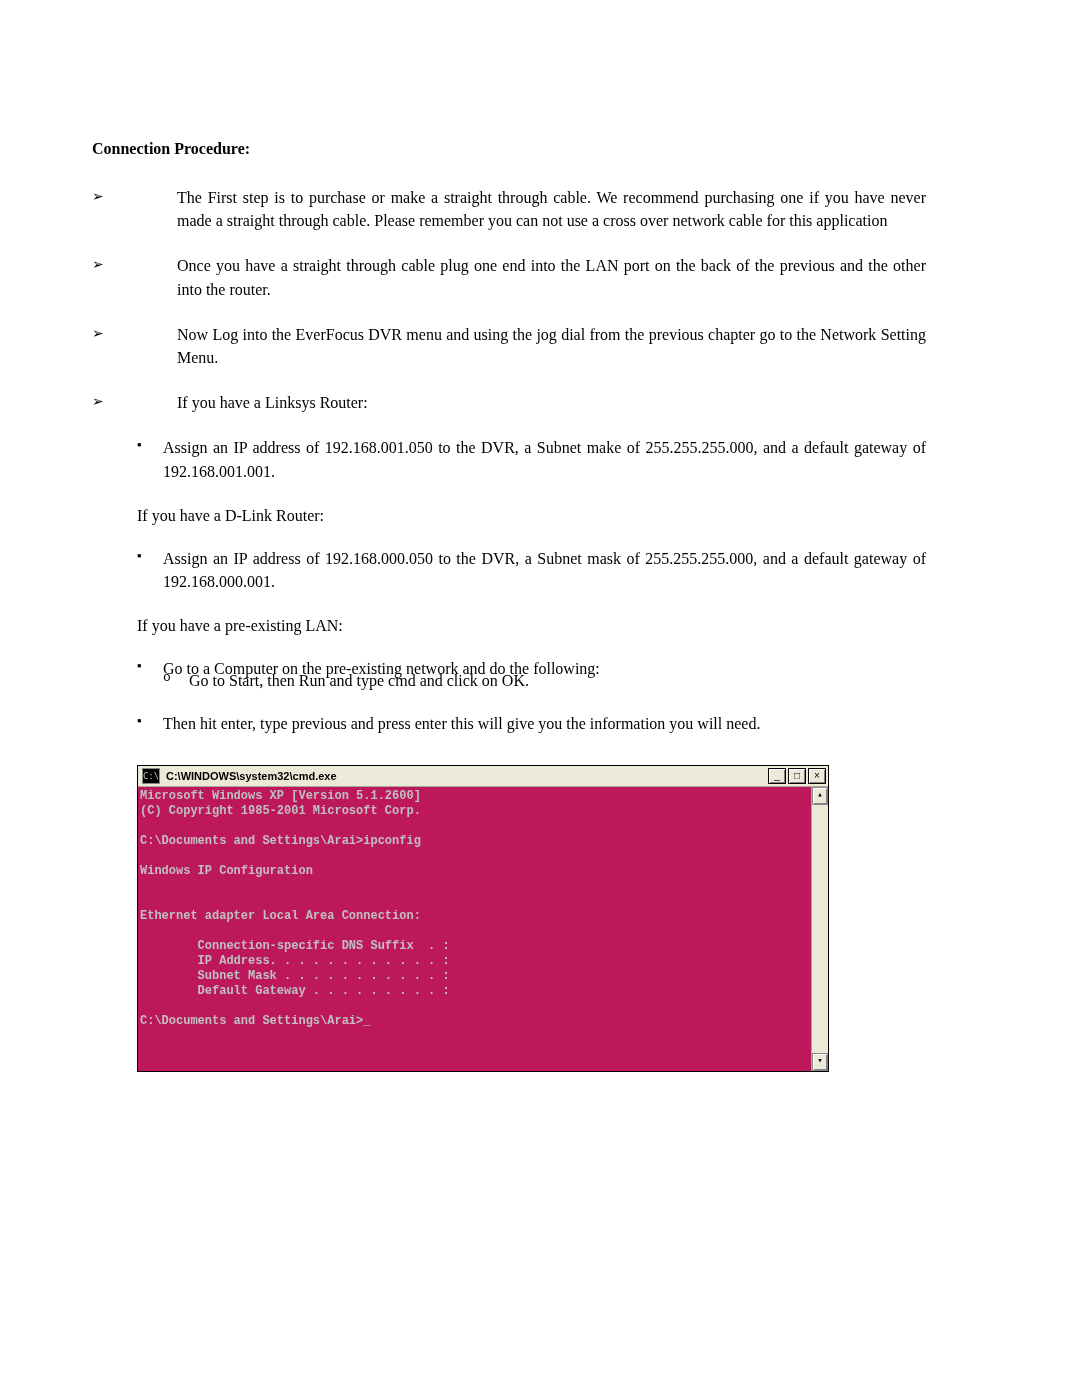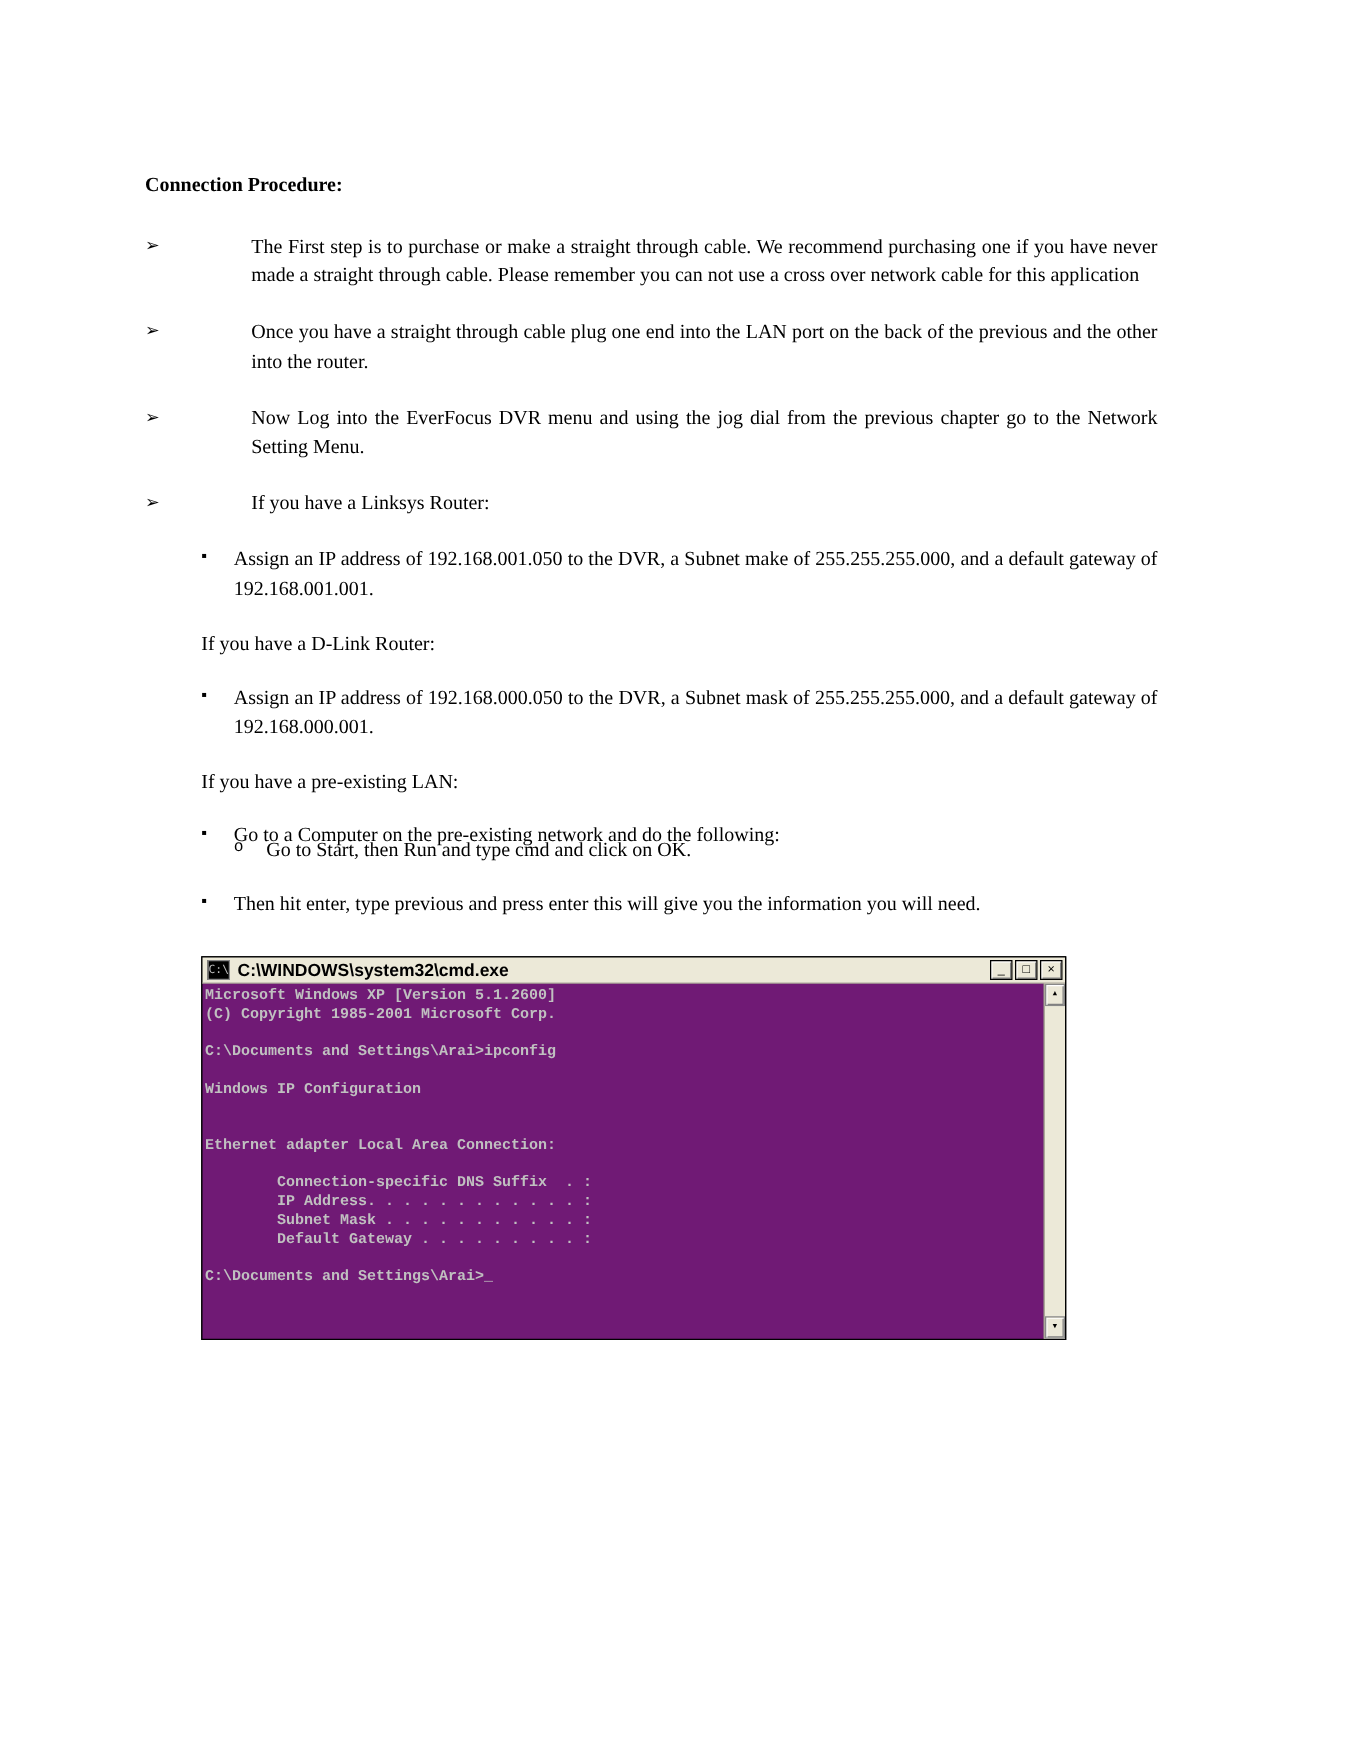--- a/index.html
+++ b/index.html
@@ -7,21 +7,21 @@
     padding: 0;
     background: #ffffff;
     font-family: "Times New Roman", Times, serif;
     font-size: 16px;
     color: #000000;
   }
   .page {
     width: 1080px;
     height: 1399px;
     box-sizing: border-box;
-    padding: 140px 154px 0 116px;
+    padding: 140px 154px 0 92px;
     position: relative;
   }
   .heading {
     font-weight: bold;
     font-size: 16px;
     margin-bottom: 28px;
   }
   .bullet-l1 {
     display: flex;
     margin-bottom: 22px;
@@ -100,21 +100,21 @@
     font-family: "Lucida Console", monospace;
     display: flex;
     align-items: center;
     justify-content: center;
     margin-right: 6px;
     border: 1px solid #888;
   }
   .cmd-titlebar .title-text {
     flex: 1;
     font-family: Tahoma, Arial, sans-serif;
-    font-size: 14px;
+    font-size: 11px;
     font-weight: bold;
   }
   .cmd-titlebar .winbtn {
     width: 16px;
     height: 14px;
     margin-left: 2px;
     background: #ece9d8;
     border: 1px solid #000;
     box-shadow: inset 1px 1px 0 #fff, inset -1px -1px 0 #808080;
     font-family: "Marlett", Arial, sans-serif;
@@ -123,21 +123,21 @@
     text-align: center;
     display: flex;
     align-items: center;
     justify-content: center;
   }
   .cmd-body-wrap {
     display: flex;
   }
   .cmd-body {
     flex: 1;
-    background: #701a75;
+    background: #be185d;
     color: #c0c0c0;
     padding: 2px 4px 2px 2px;
     white-space: pre;
     line-height: 1.25;
     min-height: 280px;
     font-size: 12px;
     font-weight: bold;
   }
   .cmd-scroll {
     width: 16px;

